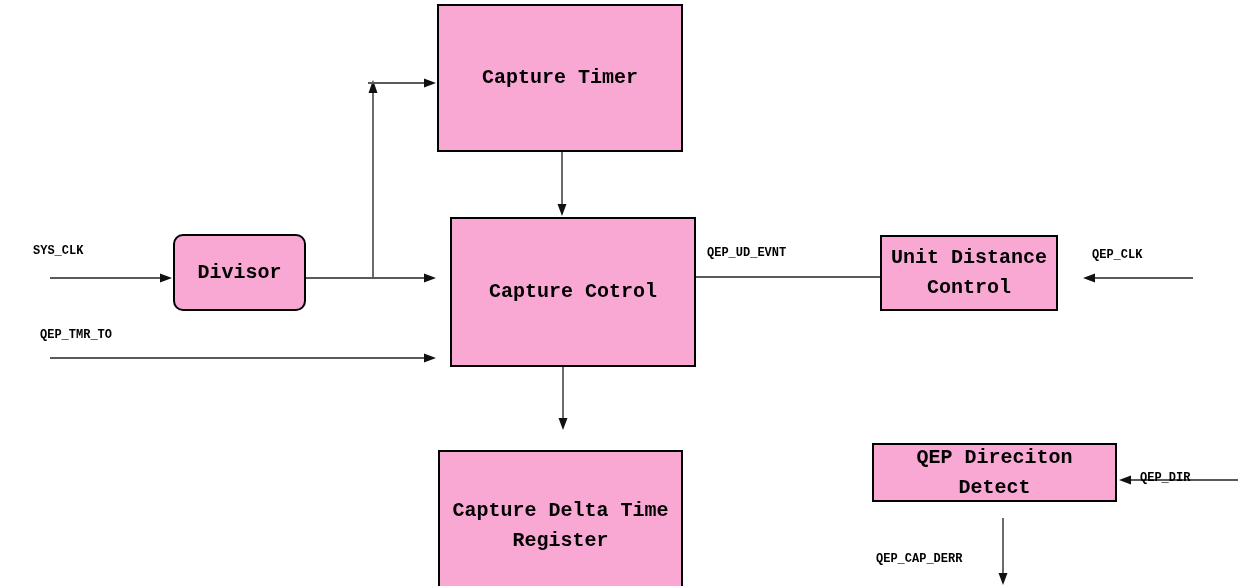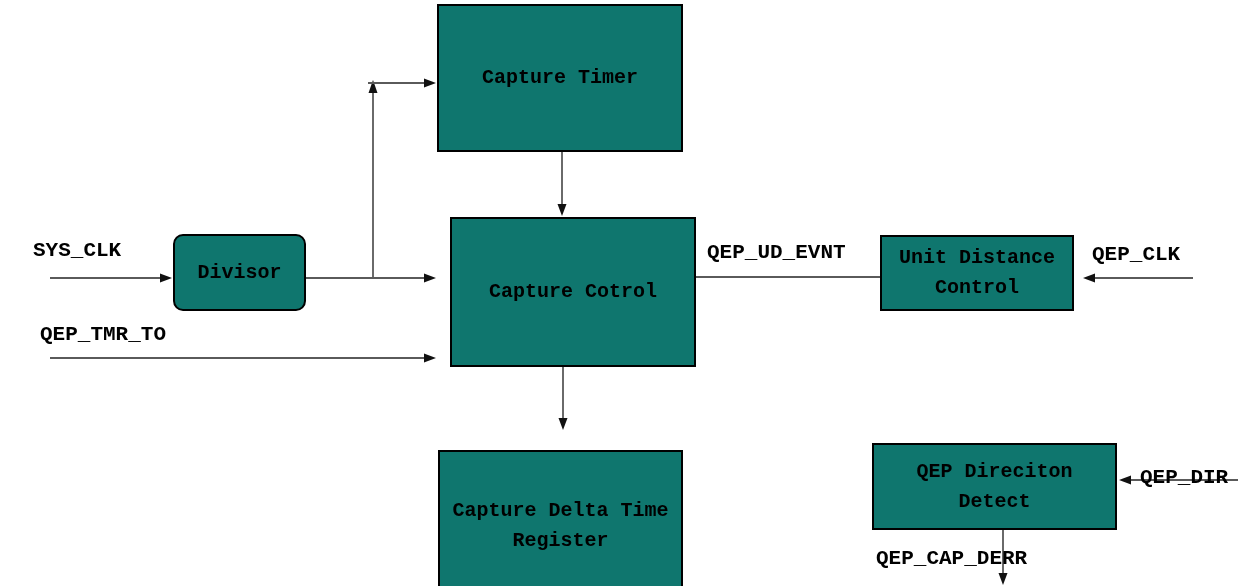--- a/index.html
+++ b/index.html
@@ -33,37 +33,37 @@
     stroke-width: 1.8;
     fill: none;
   }
   .arrowhead {
     fill: var(--color-arrowhead);
     stroke: none;
   }
   .block {
     position: absolute;
     border: 2.5px solid var(--color-box_border);
-    background: #0f766e;
+    background: #f9a8d4;
     display: flex;
     align-items: center;
     justify-content: center;
     text-align: center;
   }
   .block-label {
     font-size: 20px;
     font-weight: bold;
     color: var(--color-text);
     line-height: 30px;
     white-space: pre-line;
     letter-spacing: 0px;
   }
   .signal-label {
     position: absolute;
-    font-size: 21px;
+    font-size: 12px;
     font-weight: bold;
     color: var(--color-text);
     line-height: 22px;
     white-space: pre;
   }
 </style>
 </head>
 <body>
 
 <div class="diagram">
@@ -128,31 +128,31 @@
   </div>
 
   <div class="block" style="left:173px; top:234px; width:133px; height:77px;border-radius:10px;">
     <span class="block-label">Divisor</span>
   </div>
 
   <div class="block" style="left:450px; top:217px; width:246px; height:150px;">
     <span class="block-label">Capture Cotrol</span>
   </div>
 
-  <div class="block" style="left:880px; top:235px; width:194px; height:76px;">
+  <div class="block" style="left:880px; top:235px; width:178px; height:76px;">
     <span class="block-label">Unit Distance
 Control</span>
   </div>
 
   <div class="block" style="left:438px; top:431px; width:245px; height:151px;margin-top:19px;">
     <span class="block-label">Capture Delta Time
 Register</span>
   </div>
 
-  <div class="block" style="left:872px; top:443px; width:245px; height:87px;">
+  <div class="block" style="left:872px; top:443px; width:245px; height:59px;">
     <span class="block-label">QEP Direciton
 Detect</span>
   </div>
 
   <div class="signal-label" style="left:33px; top:240px;">SYS_CLK</div>
 
   <div class="signal-label" style="left:12px; top:324px;margin-left:28px;">QEP_TMR_TO</div>
 
   <div class="signal-label" style="left:707px; top:242px;text-align:center;">QEP_UD_EVNT</div>
 

